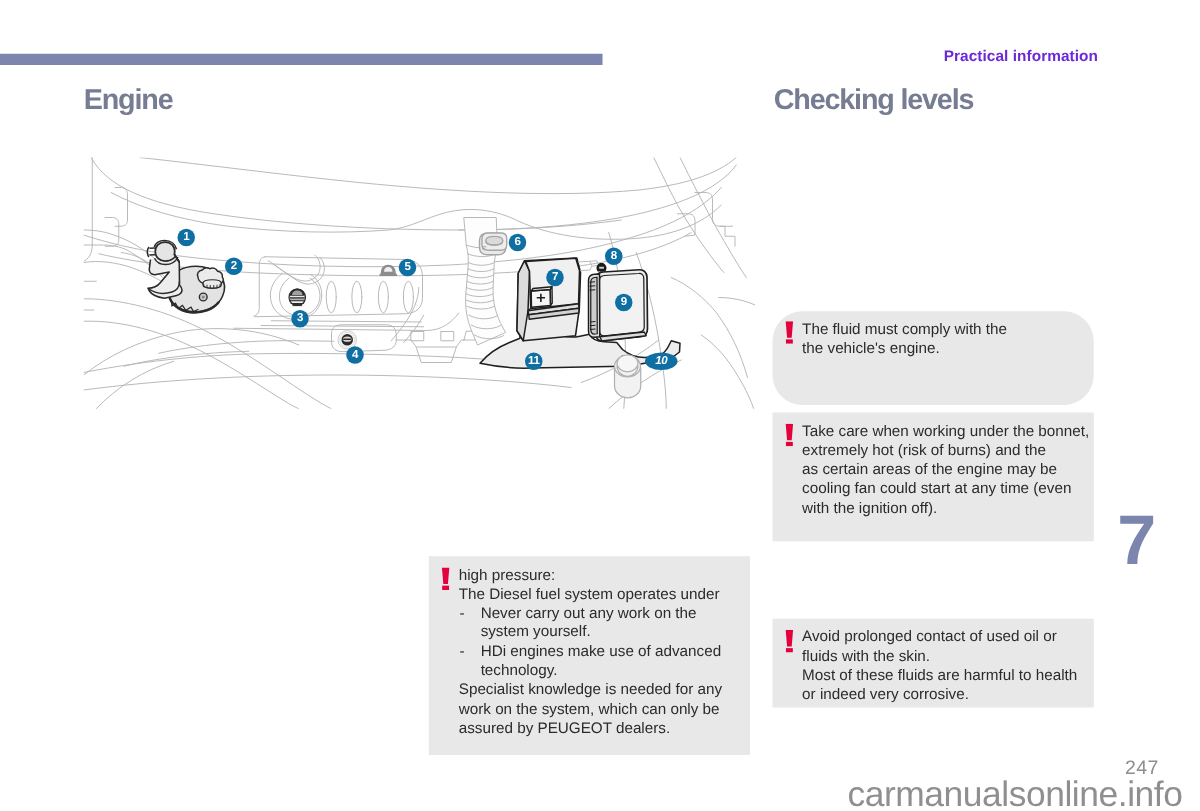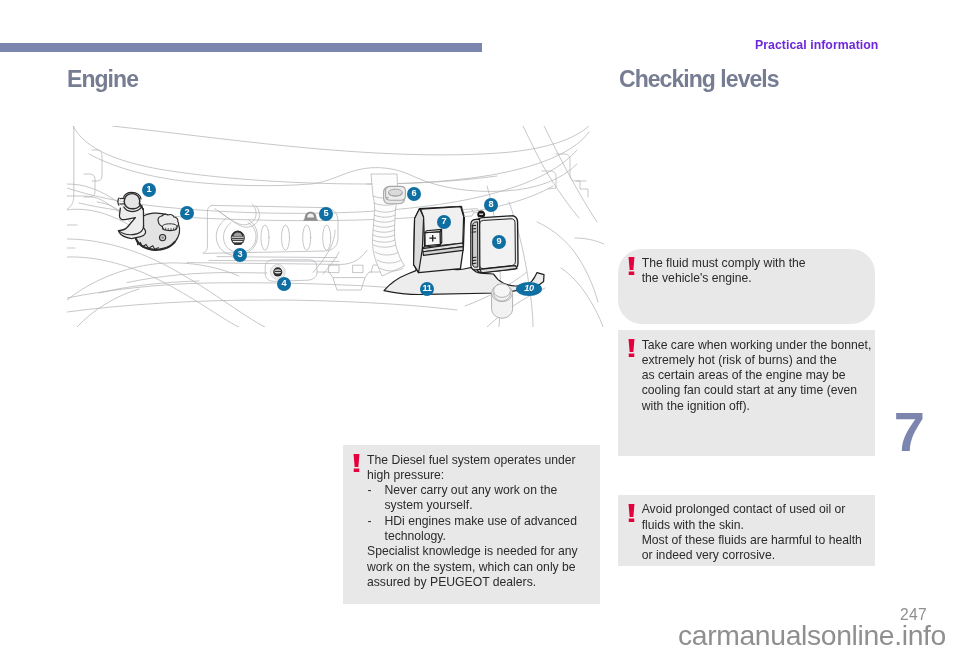--- a/index.html
+++ b/index.html
@@ -20,21 +20,21 @@
   .dash-list{list-style:none;margin:0;padding:0;}
   .dash-list li{position:relative;padding-left:17.5px;}
   .dash-list li .dash{position:absolute;left:0.5px;top:0;}
   #fig{position:absolute;left:67px;top:126px;width:537px;height:201px;}
   .badge{position:absolute;border-radius:50%;background:#0f6fa3;color:#fff;font-size:9.2px;font-weight:bold;display:flex;align-items:center;justify-content:center;line-height:1;letter-spacing:-0.3px;}
   #watermark{position:absolute;left:600px;top:600px;width:360px;height:49px;color:#8f8f8f;}
   #wm-text{position:absolute;left:78px;top:21px;font-size:28.3px;letter-spacing:-0.35px;line-height:1;white-space:nowrap;}
   #wm-badge{position:absolute;left:300px;top:7.2px;font-size:15.6px;font-weight:normal;letter-spacing:0.3px;line-height:1;}
   #note-diesel{left:343px;top:445px;width:257px;height:159px;}
   #note-fluid{left:617.7px;top:248.7px;width:257px;height:75.5px;border-radius:24px;}
-  #note-bonnet{left:617.7px;top:330px;width:257px;height:126px;}
+  #note-bonnet{left:617.7px;top:330px;width:257px;height:103px;}
   #note-oil{left:617.7px;top:494.8px;width:257px;height:71px;}
 </style>
 </head>
 <body>
 
 <div class="page">
 
   <div id="rule"></div>
   <div id="running-head">Practical information</div>
 
@@ -266,22 +266,22 @@
   </div>
 
   <div class="note" id="note-diesel">
     <span class="bang">
         <svg width="7" height="18" viewBox="0 0 7 18">
           <path d="M0.55 0 H6.45 L5.35 13.1 H1.65 Z" fill="#e4003c"></path>
           <rect x="0.75" y="14.5" width="5.5" height="3.5" fill="#e4003c"></rect>
         </svg>
       </span>
     <div class="body">
+      <p>high pressure:</p>
       <p>The Diesel fuel system operates under</p>
-      <p>high pressure:</p>
       <ul class="dash-list">
         <li><span class="dash">-</span><span>Never carry out any work on the</span><br><span>system yourself.</span></li>
         <li><span class="dash">-</span><span>HDi engines make use of advanced</span><br><span>technology.</span></li>
       </ul>
       <p>Specialist knowledge is needed for any</p>
       <p>work on the system, which can only be</p>
       <p>assured by PEUGEOT dealers.</p>
     </div>
   </div>
 

